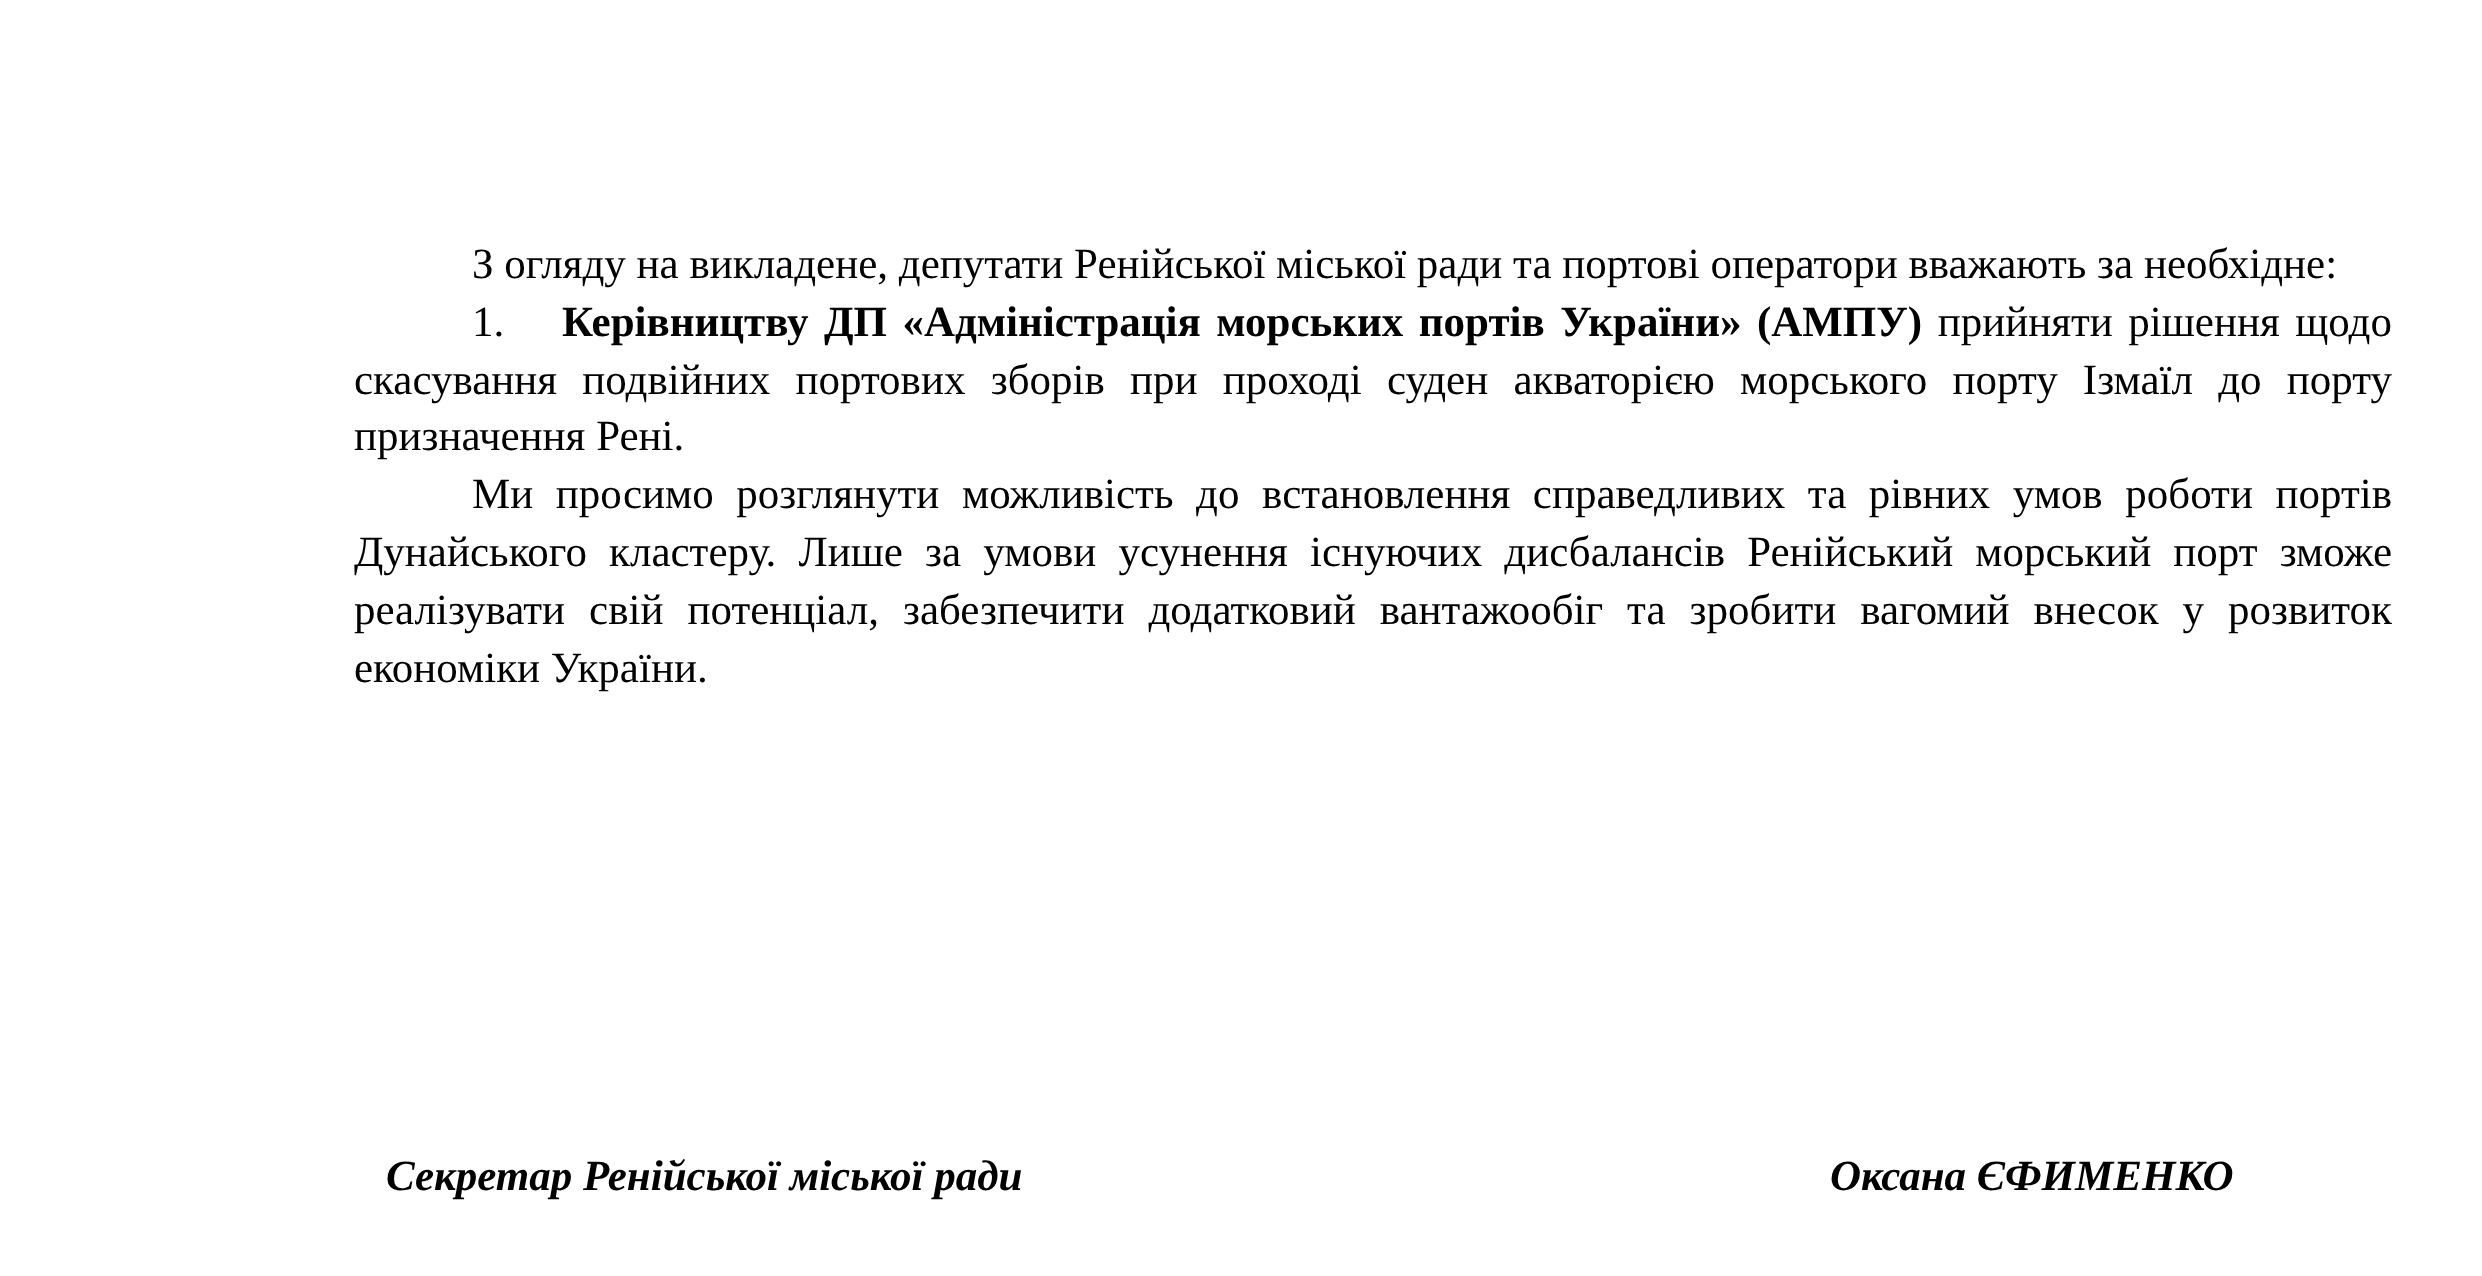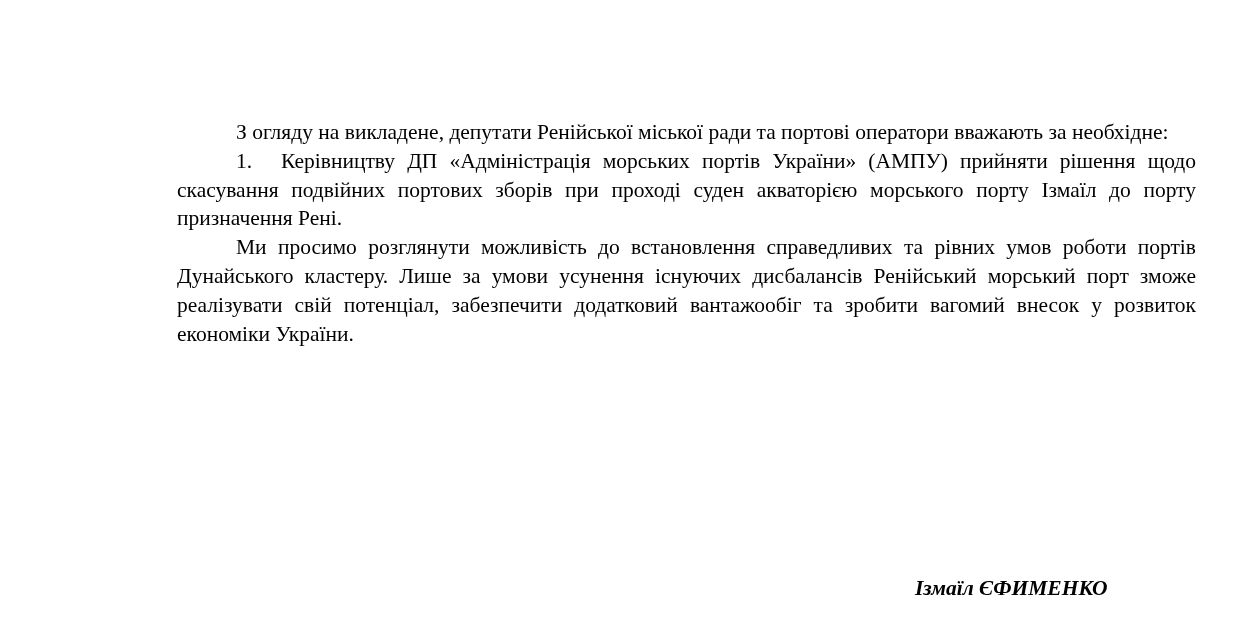--- a/index.html
+++ b/index.html
@@ -35,21 +35,21 @@
     margin: 0;
     text-align: justify;
     text-indent: 59px;
   }
   .para .num {
     display: inline-block;
     width: 45px;
     text-indent: 0;
   }
   .para b {
-    font-weight: normal;
+    font-weight: bold;
   }
   .signature {
     position: absolute;
     top: 574px;
     font-size: 21.5px;
     line-height: 28px;
     font-weight: bold;
     font-style: italic;
     white-space: nowrap;
   }
@@ -65,14 +65,15 @@
       <span>З огляду на викладене, депутати Ренійської міської ради та портові оператори вважають за необхідне:</span>
     </p>
     <p class="para">
       <span class="num">1.</span><b>Керівництву ДП «Адміністрація морських портів України» (АМПУ)</b><span> прийняти рішення щодо скасування подвійних портових зборів при проході суден акваторією морського порту Ізмаїл до порту призначення Рені.</span>
     </p>
     <p class="para">
       <span>Ми просимо розглянути можливість до встановлення справедливих та рівних умов роботи портів Дунайського кластеру. Лише за умови усунення існуючих дисбалансів Ренійський морський порт зможе реалізувати свій потенціал, забезпечити додатковий вантажообіг та зробити вагомий внесок у розвиток економіки України.</span>
     </p>
   </div>
 
-  <div class="signature sig-right">Ізмаїл ЄФИМЕНКО</div>
+  <div class="signature sig-left">Секретар Ренійської міської ради</div>
+  <div class="signature sig-right">Оксана ЄФИМЕНКО</div>
 </div>
 
 </body></html>

